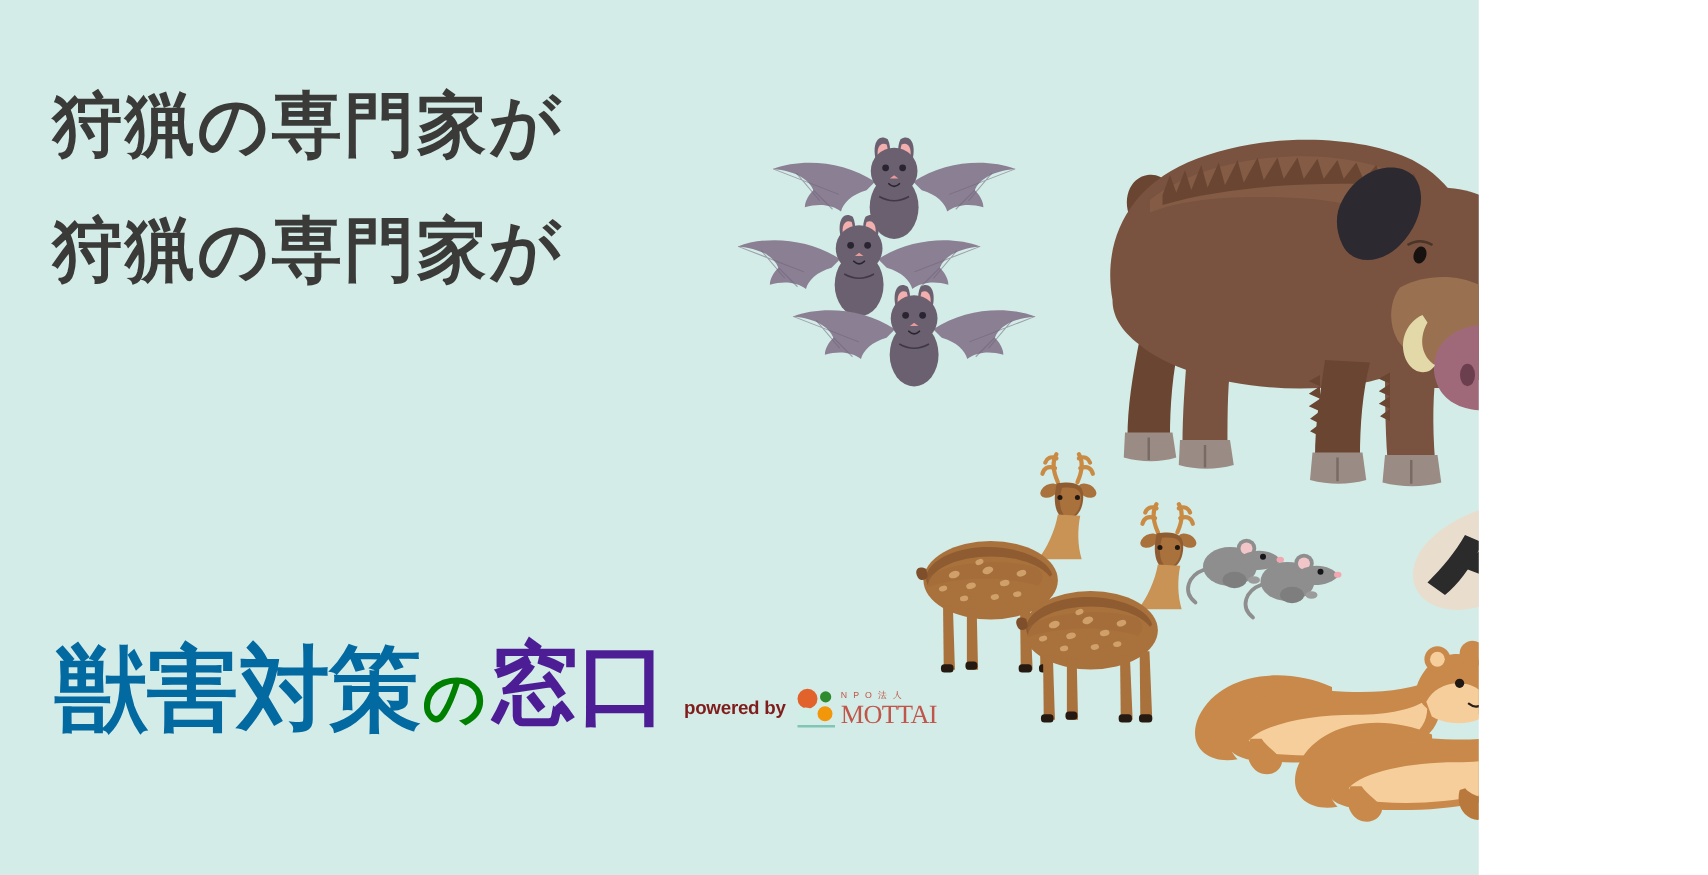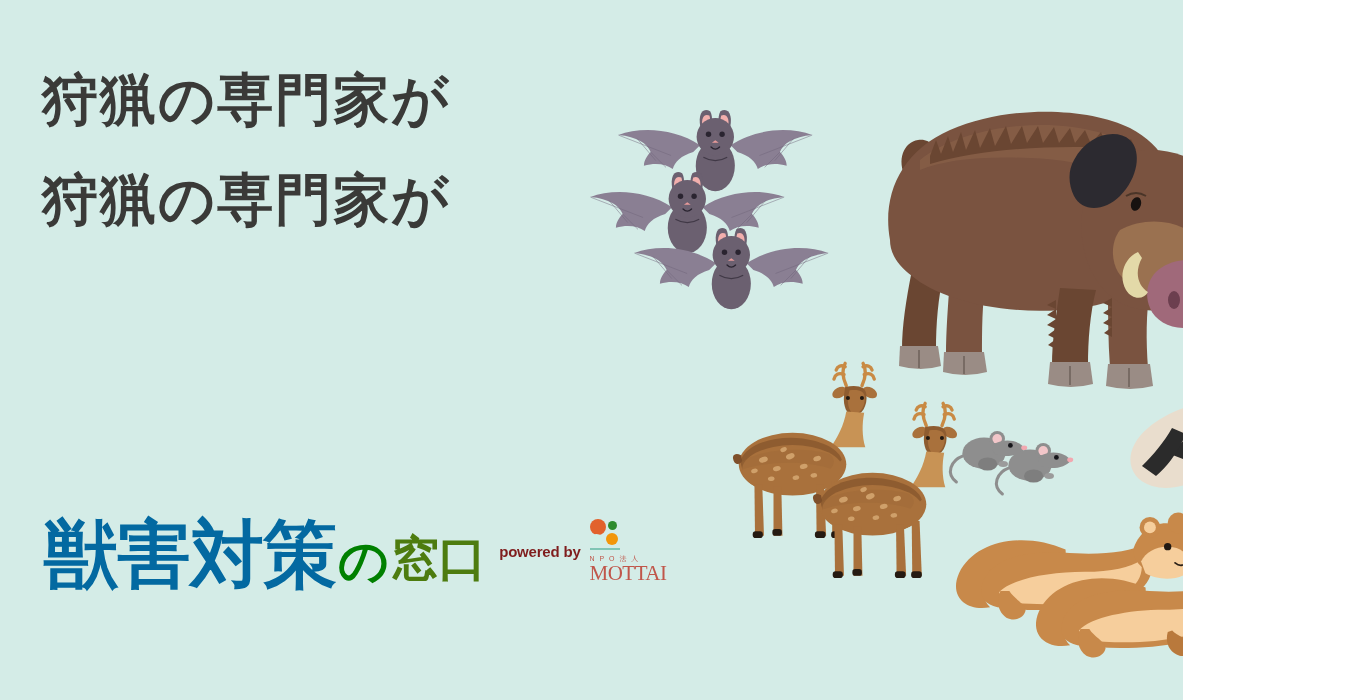--- a/index.html
+++ b/index.html
@@ -55,22 +55,22 @@
   }
   #logo-word-1 { color: #0369a1; font-family: Liberation Serif, serif; }
   #logo-no {
     color: #008000;
     font-size: 50px;
     margin-left: 2px;
     position: relative;
     top: -2px;
   }
   #logo-word-2 {
-    color: #4d7c0f;
-    font-size: 48px;
+    color: #4c1d95;
+    font-size: 72px;
     margin-left: 3px;
     position: relative;
     top: -5px;
   }
 
   #powered-block {
     margin-left: 14px;
     margin-bottom: 6px;
     display: flex;
     align-items: center;
@@ -78,23 +78,22 @@
   }
   #powered-by-text {
     color: #7f1d1d;
     font-size: 15px;
     font-weight: 700;
     letter-spacing: -0.2px;
     white-space: nowrap;
   }
   #npo-mark {
     display: flex;
-    align-items: flex-start;
+    align-items: flex-end;
     gap: 5px;
-    flex-direction: column;
   }
   #npo-dots {
     position: relative;
     width: 30px;
     height: 32px;
   }
   .npo-dot { position: absolute; border-radius: 50%; }
   #npo-dot-orange-lg { width: 16px; height: 16px; background: #E2622C; left: 0; top: 1px; }
   #npo-dot-green     { width: 9px;  height: 9px;  background: #2E8B2E; left: 18px; top: 3px; }
   #npo-dot-mint      { width: 13px; height: 13px; background: #CFEFE6; left: 0; top: 16px; }

